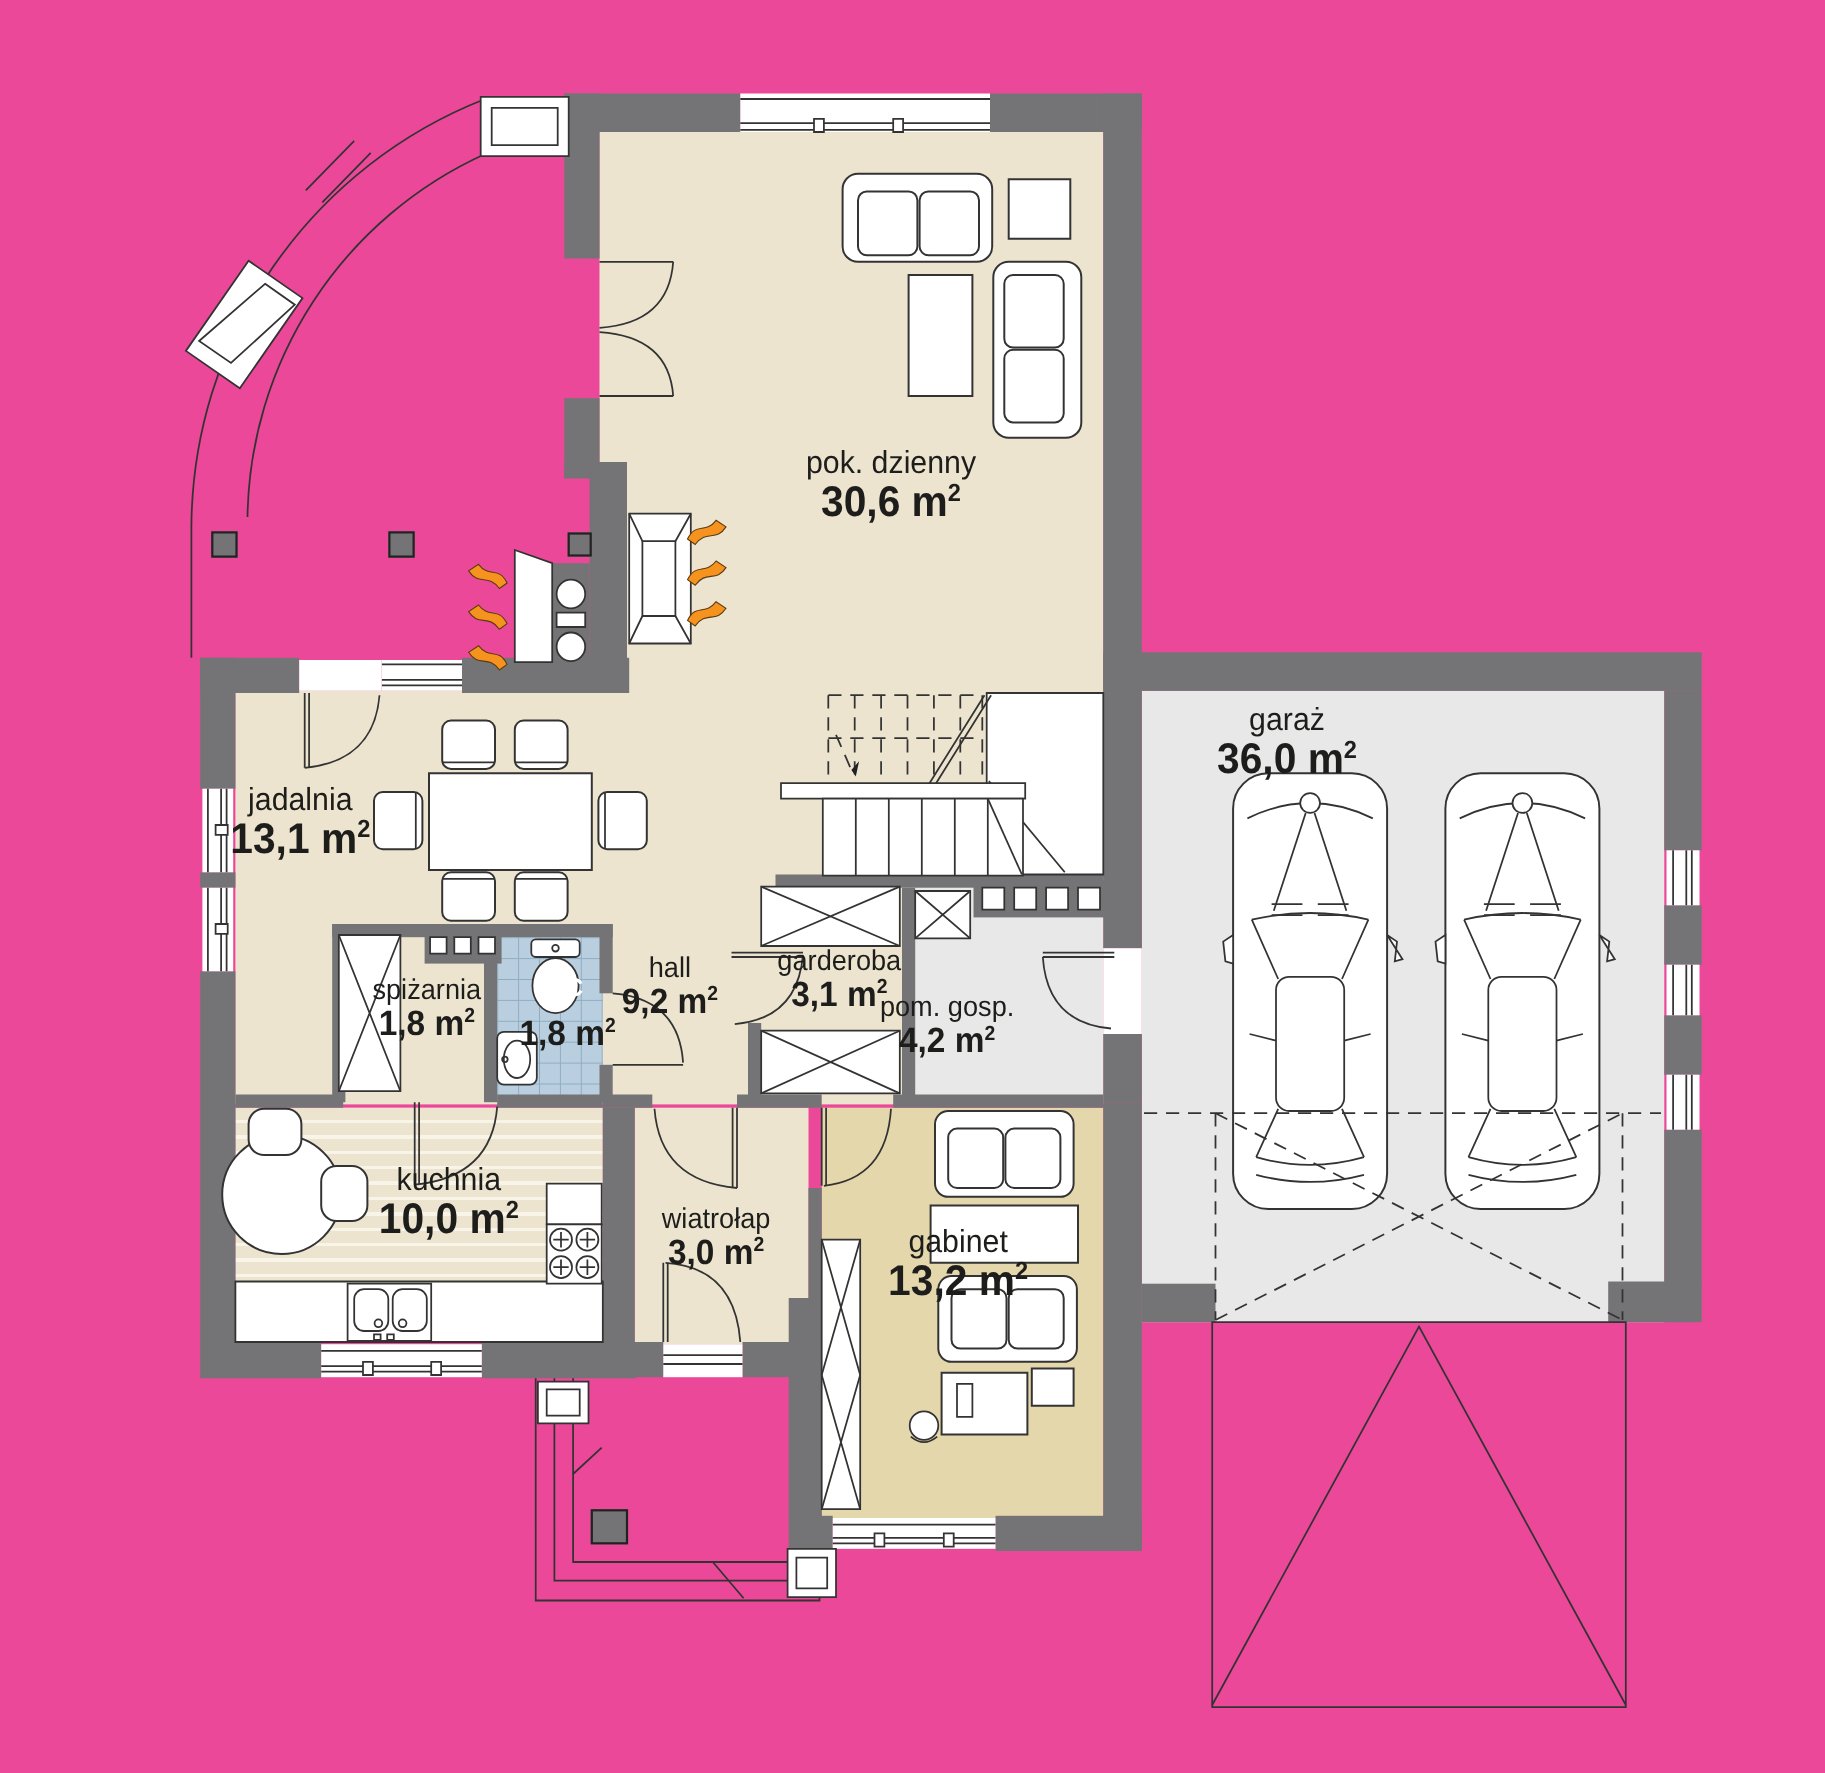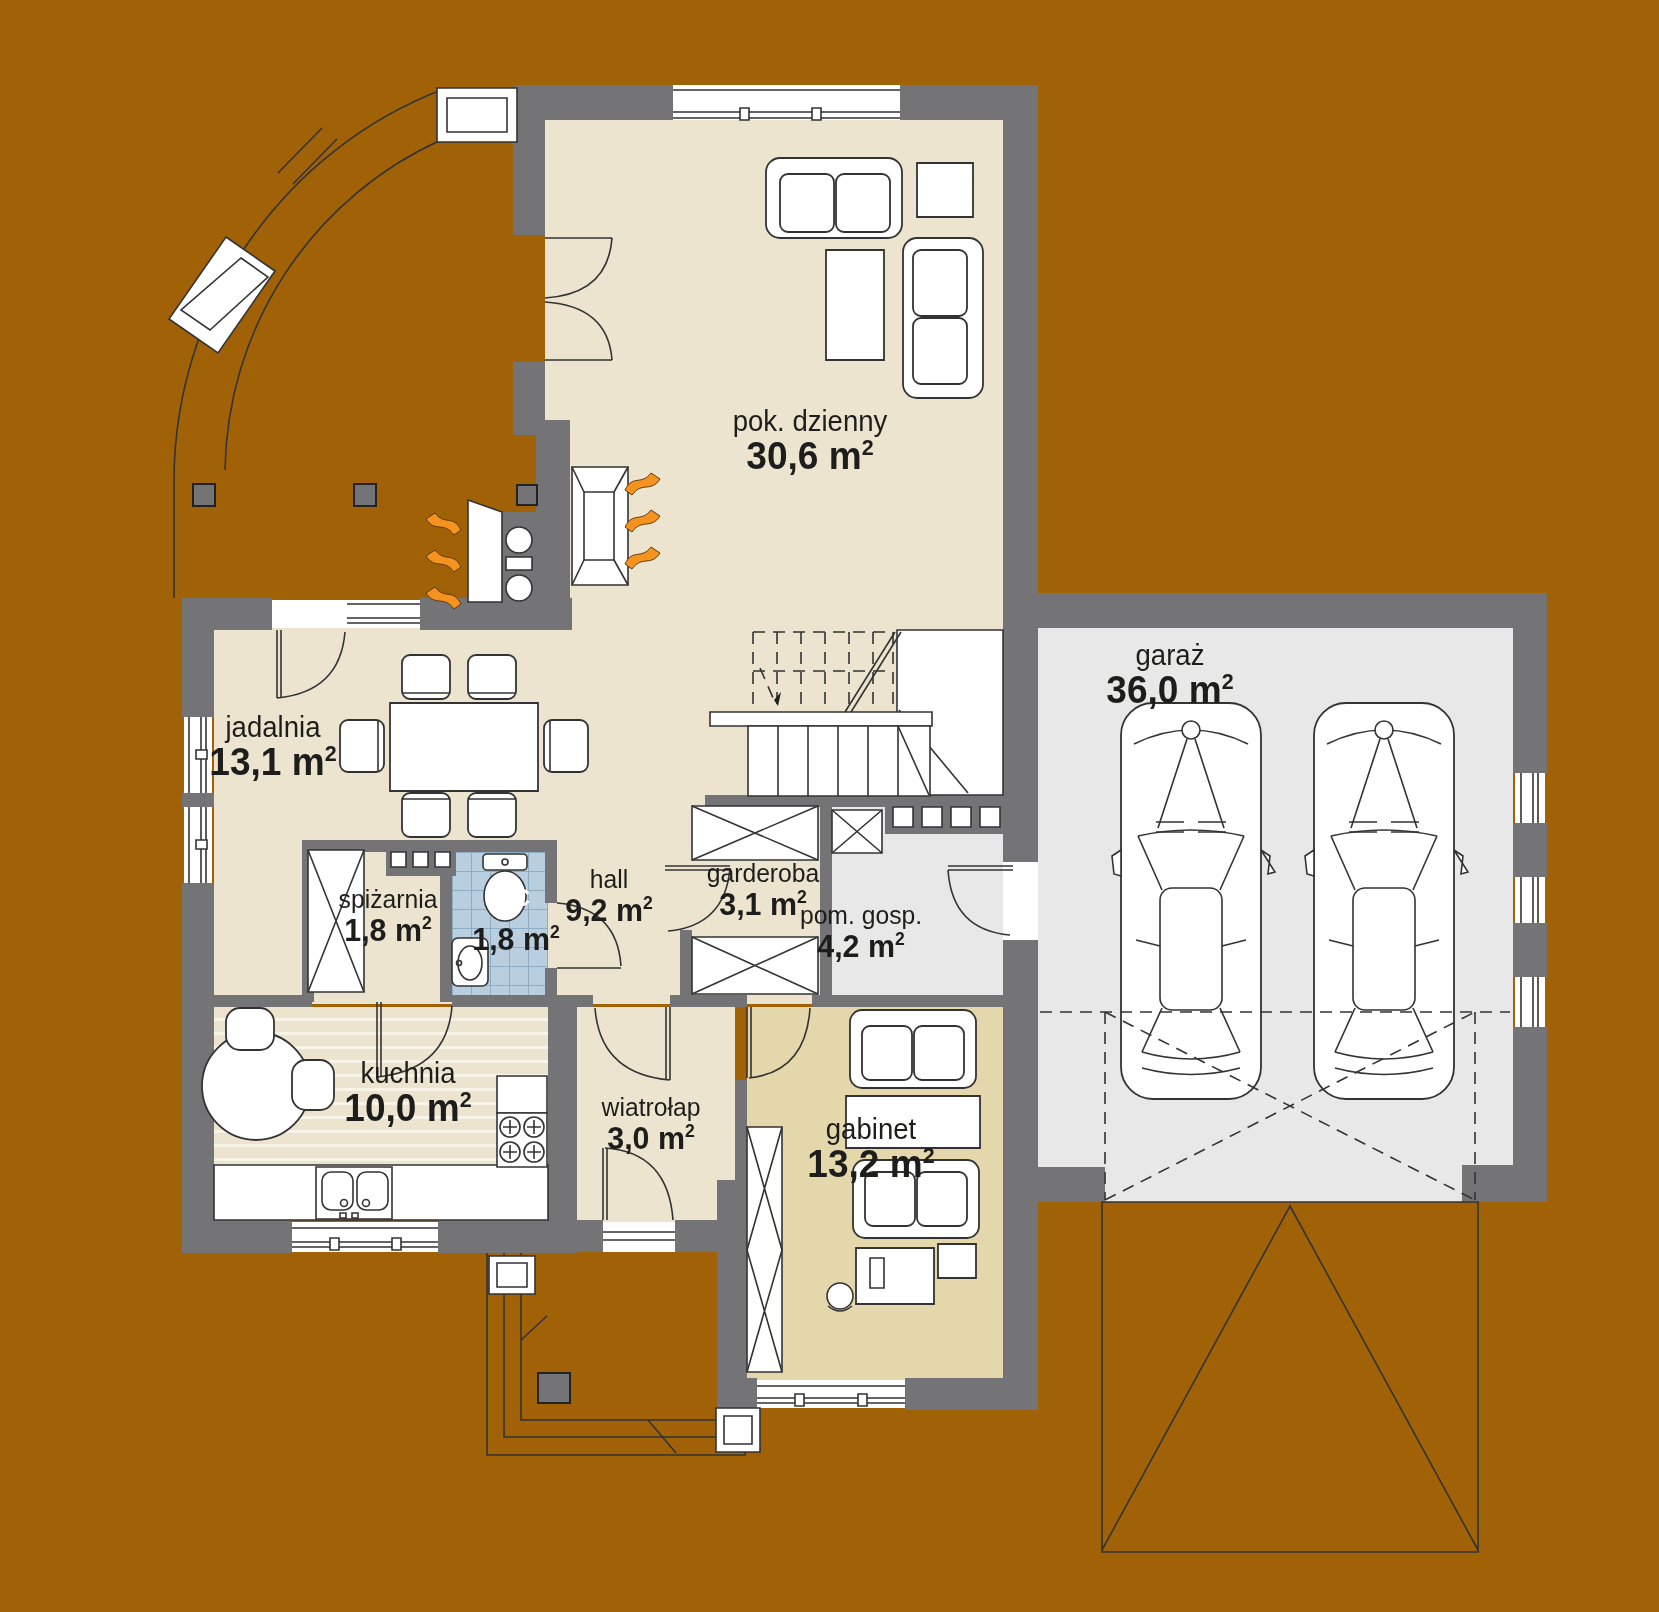--- a/index.html
+++ b/index.html
@@ -1,16 +1,16 @@
 <!DOCTYPE html>
 <html style="--wall: #747477; --floor-beige: #ece4cf; --floor-tan: #e5d7ac; --floor-gray: #e8e8e8; --tile-blue: #b9cfdf; --tile-line: #8fadc2; --accent-orange: #f6921e; --line: #333333; --text: #1d1d1b;"><head>
 <meta charset="utf-8">
 <style>
   html,body{margin:0;padding:0;background:#fff;}
-  #plan{position:relative;width:1659px;height:1612px;background:#a16207;overflow:hidden;
+  #plan{position:relative;width:1659px;height:1612px;background:#ec4899;overflow:hidden;
         font-family:"Liberation Sans",sans-serif;color:var(--text,#1d1d1b);}
   .floor{position:absolute;}
   .beige{background:var(--floor-beige,#ece4cf);}
   .tan{background:var(--floor-tan,#e5d7ac);}
   .gray{background:var(--floor-gray,#e8e8e8);}
   .stripes{background:repeating-linear-gradient(to bottom,var(--floor-beige,#ece4cf) 0 11px,#f8f4e7 11px 14px);}
   .tiles{background-color:var(--tile-blue,#b9cfdf);
          background-image:linear-gradient(var(--tile-line,#8fadc2) 1px,transparent 1px),
                           linear-gradient(90deg,var(--tile-line,#8fadc2) 1px,transparent 1px);
          background-size:19px 19px;}

